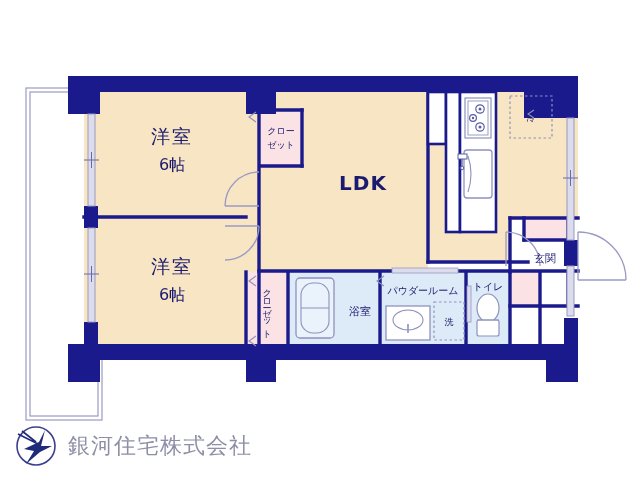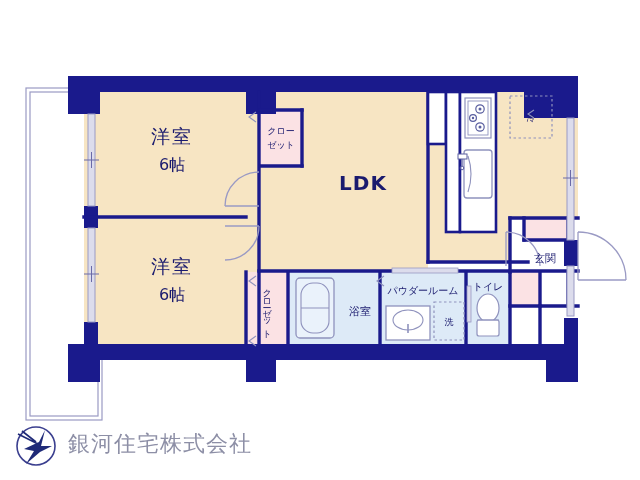--- a/index.html
+++ b/index.html
@@ -33,21 +33,21 @@
     display: flex;
     align-items: center;
     gap: 8px;
   }
   .logo-mark {
     width: 48px;
     height: 48px;
     flex: 0 0 auto;
   }
   .company-name {
-    font-family: Liberation Mono, monospace;
+    font-family: Liberation Serif, serif;
     font-size: 22px;
     letter-spacing: 1px;
     color: #8d8fa6;
     white-space: nowrap;
     line-height: 1;
   }
 </style>
 </head>
 <body>
 

